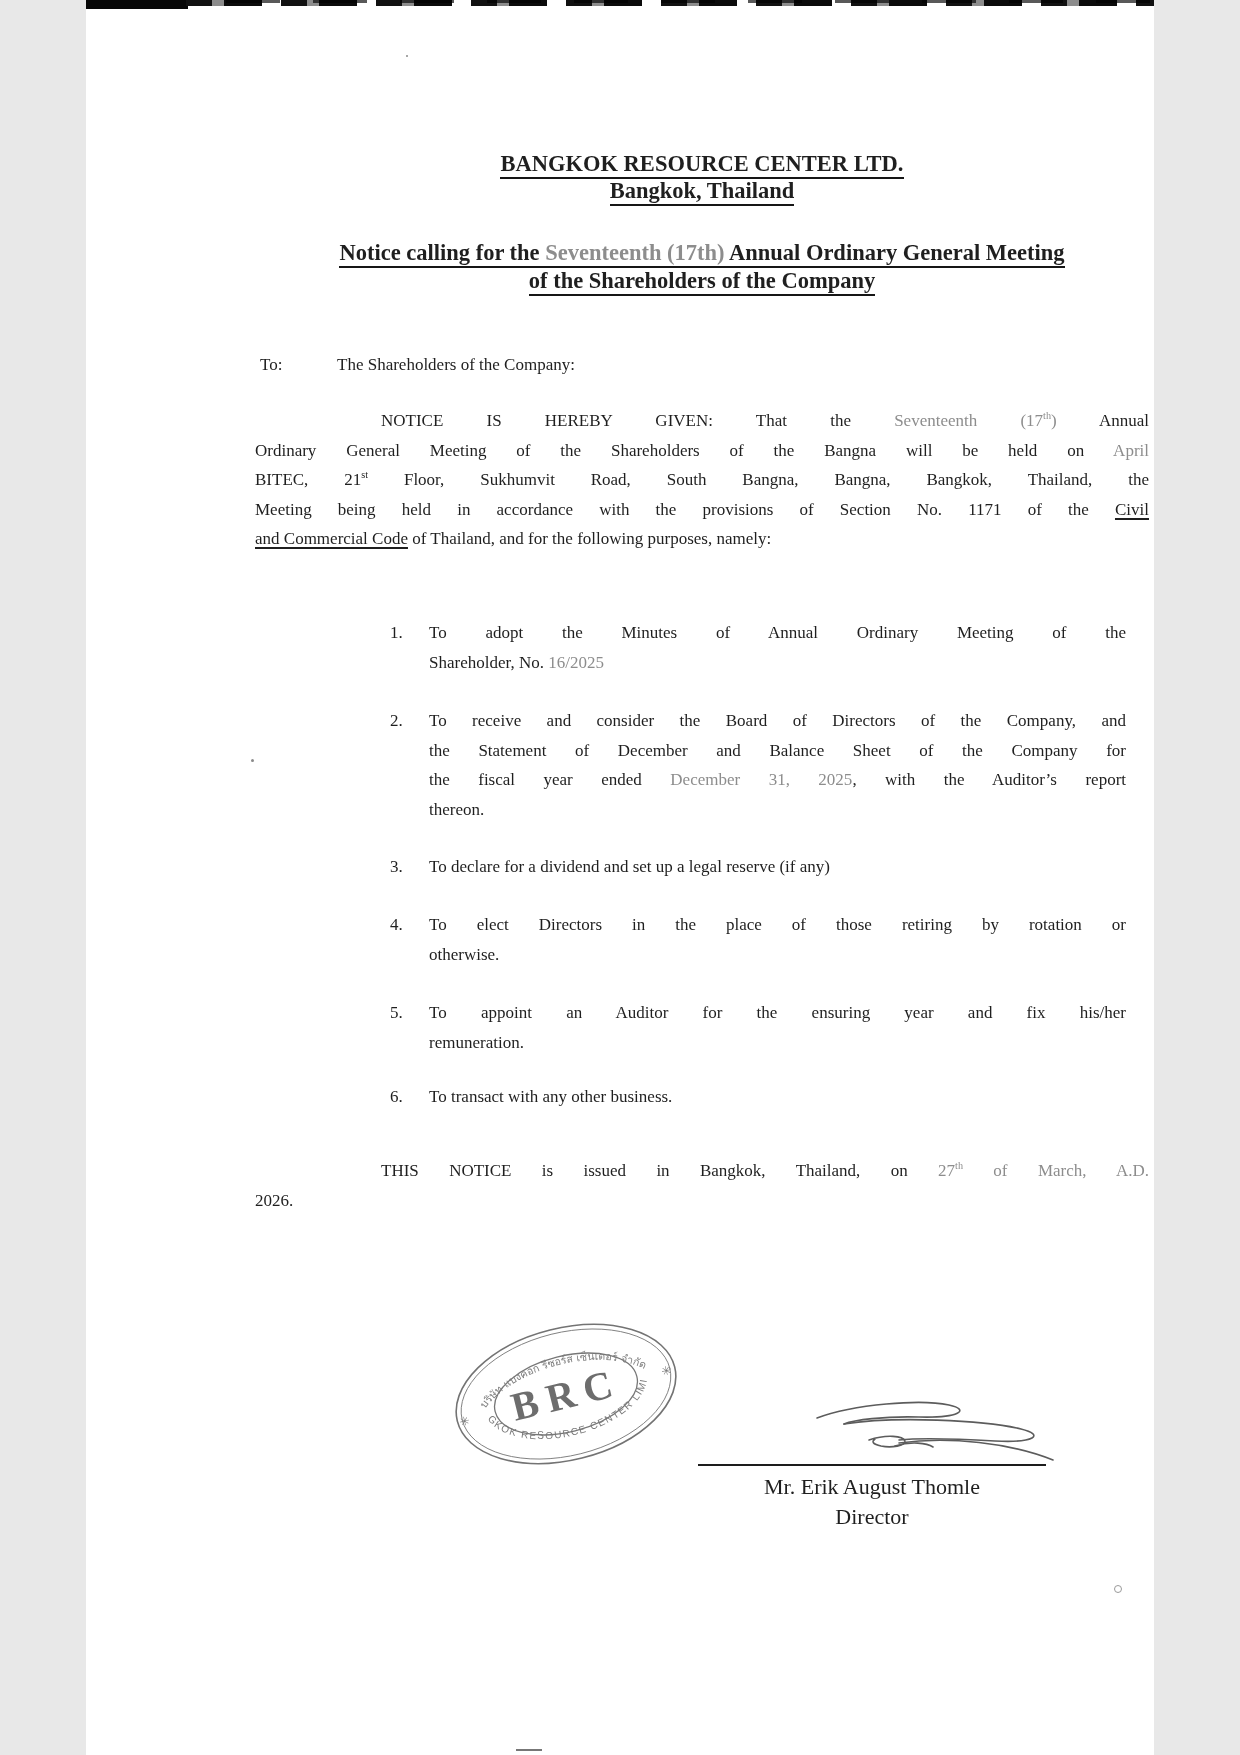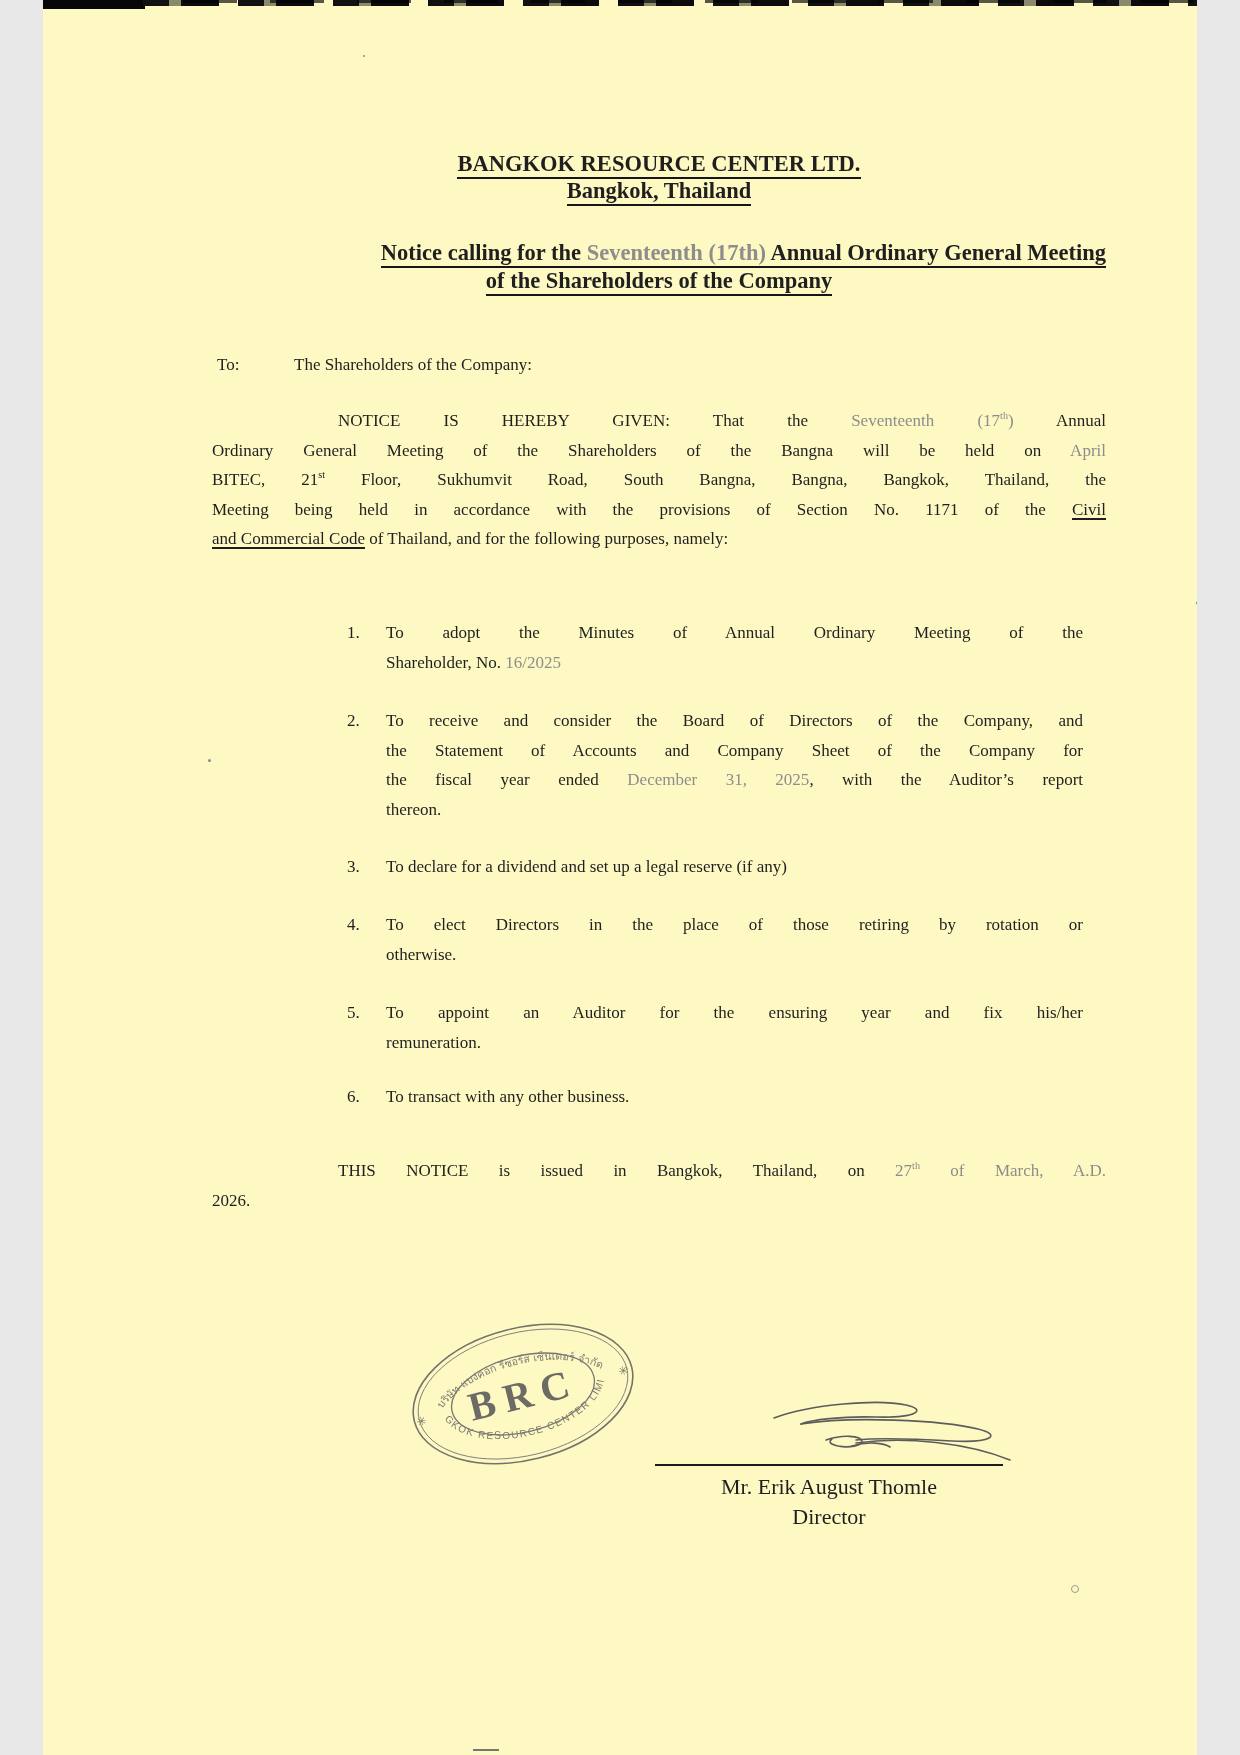--- a/index.html
+++ b/index.html
@@ -1,17 +1,17 @@
 <!DOCTYPE html>
 <html><head>
 <meta charset="utf-8">
 <style>
   html,body{margin:0;padding:0;background:#e8e8e8;}
   #page{
-    position:relative;width:1154px;height:1755px;background:#fef9c3;
+    position:relative;width:1068px;height:1755px;background:#ffffff;
     font-family:"Liberation Serif","DejaVu Serif",serif;color:#1f1f1f;
     overflow:hidden;margin:0 auto;
   }
   
   .topbar-solid{position:absolute;left:0;top:0;width:102px;height:9px;background:#070707;}
   .topbar-dashes{position:absolute;left:100px;top:0;width:1112px;height:6px;
     background:repeating-linear-gradient(90deg,#111 0 26px,rgba(0,0,0,.45) 26px 38px,#0b0b0b 38px 76px,rgba(0,0,0,0) 76px 95px);}
   .topbar-dashes2{position:absolute;left:140px;top:0;width:1060px;height:3px;
     background:repeating-linear-gradient(90deg,rgba(0,0,0,.65) 0 54px,rgba(0,0,0,0) 54px 87px);}
   .rightbar{position:absolute;left:1236px;top:0;width:3px;height:1566px;
@@ -58,21 +58,21 @@
   <div class="speck" style="left:165px;top:759px;width:3px;height:3px;"></div>
   <div class="ring" style="left:1028px;top:1585px;"></div>
   <div class="dash" style="left:430px;top:1749px;width:26px;"></div>
 
   <div class="abs center-col h-line" style="top:152px;">
     <span class="h-underline">BANGKOK RESOURCE CENTER LTD.</span>
   </div>
   <div class="abs center-col h-line" style="top:179px;">
     <span class="h-underline">Bangkok, Thailand</span>
   </div>
-  <div class="abs center-col h-line" style="top:241px;text-align:right;">
+  <div class="abs center-col h-line" style="top:241px;">
     <span class="h-underline"><span class="seg-n">Notice calling for the </span><span class="seg-g">Seventeenth (17th)</span><span class="seg-n"> Annual Ordinary General Meeting</span></span>
   </div>
   <div class="abs center-col h-line" style="top:269px;">
     <span class="h-underline">of the Shareholders of the Company</span>
   </div>
 
   <div class="abs body-text" style="left:174px;top:350px;">
     <span class="to-label">To:</span><span>The Shareholders of the Company:</span>
   </div>
 
@@ -89,21 +89,21 @@
     <div class="agenda-text">
       <div class="line just"><span class="seg-n">To adopt the Minutes of Annual Ordinary Meeting of the</span></div>
       <div class="line"><span class="seg-n">Shareholder, No. </span><span class="seg-g">16/2025</span></div>
     </div>
   </div>
 
   <div class="abs body-text agenda-item" style="left:304px;top:706px;">
     <span class="agenda-num">2.</span>
     <div class="agenda-text">
       <div class="line just"><span class="seg-n">To receive and consider the Board of Directors of the Company, and</span></div>
-      <div class="line just"><span class="seg-n">the Statement of Accounts and Company Sheet of the Company for</span></div>
+      <div class="line just"><span class="seg-n">the Statement of December and Balance Sheet of the Company for</span></div>
       <div class="line just"><span class="seg-n">the fiscal year ended </span><span class="seg-g">December 31, 2025</span><span class="seg-n">, with the Auditor’s report</span></div>
       <div class="line"><span class="seg-n">thereon.</span></div>
     </div>
   </div>
 
   <div class="abs body-text agenda-item" style="left:304px;top:852px;">
     <span class="agenda-num">3.</span>
     <div class="agenda-text">
       <div class="line"><span class="seg-n">To declare for a dividend and set up a legal reserve (if any)</span></div>
     </div>

